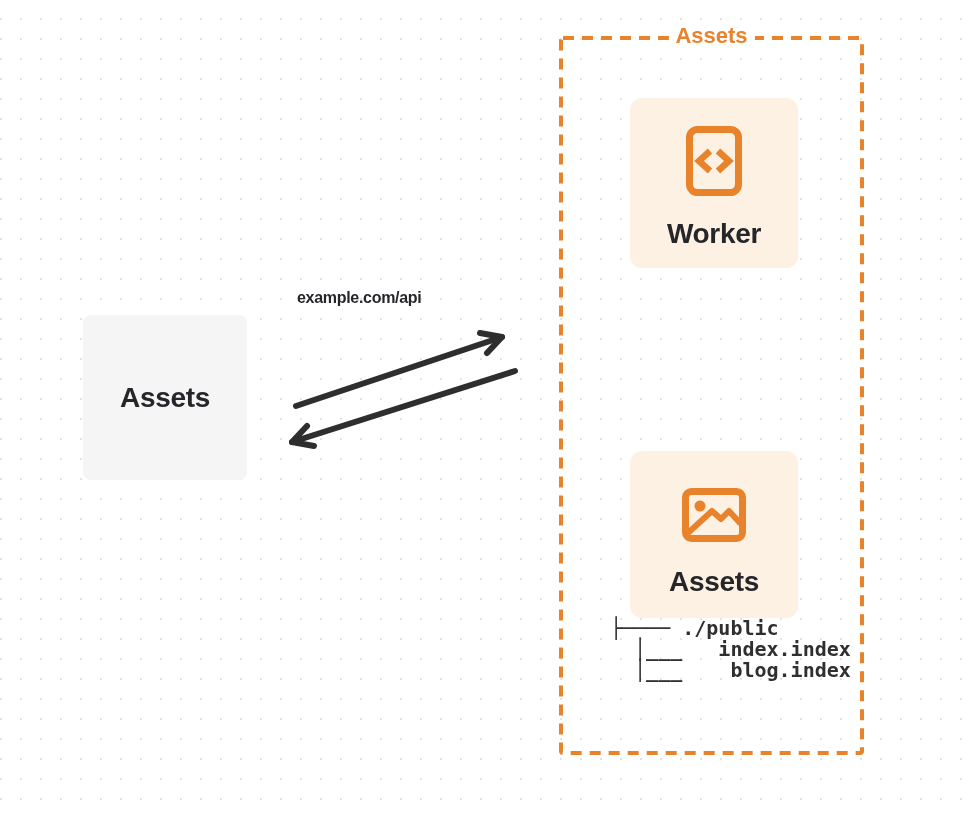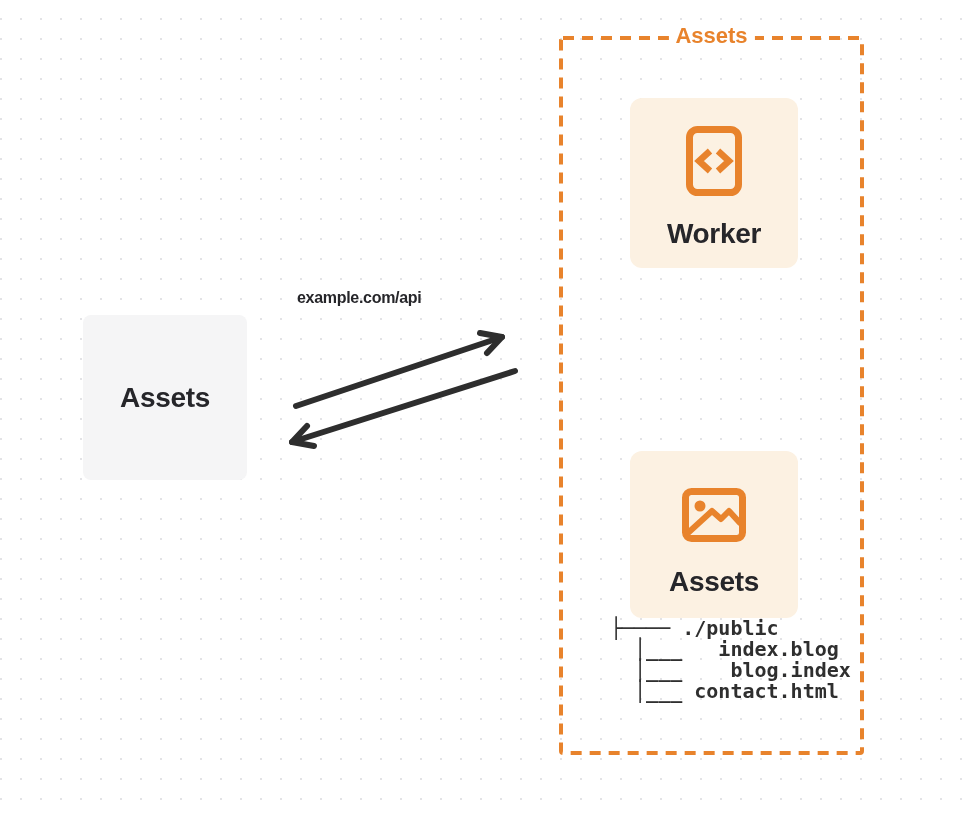--- a/index.html
+++ b/index.html
@@ -191,19 +191,18 @@
       <svg width="64" height="54" viewBox="0 0 64 54">
         <rect class="icon-stroke" x="3.5" y="3.5" width="57" height="47" rx="6" stroke-width="7"></rect>
         <circle class="icon-fill" cx="18" cy="18" r="5.5"></circle>
         <path class="icon-stroke" d="M7,44 L30,23 L39,31 L47,23 L58,35" stroke-width="6" stroke-linejoin="round" stroke-linecap="round"></path>
       </svg>
       <div class="node-label">Assets</div>
     </div>
 
     <div class="tree">
       <div class="tree-line">├──── ./public</div>
-      <div class="tree-line">  │___   index.blog</div>
+      <div class="tree-line">  │___   index.index</div>
       <div class="tree-line">  │___    blog.index</div>
-      <div class="tree-line">  │___ contact.html</div>
     </div>
   </div>
 
 </div>
 
 </body></html>

